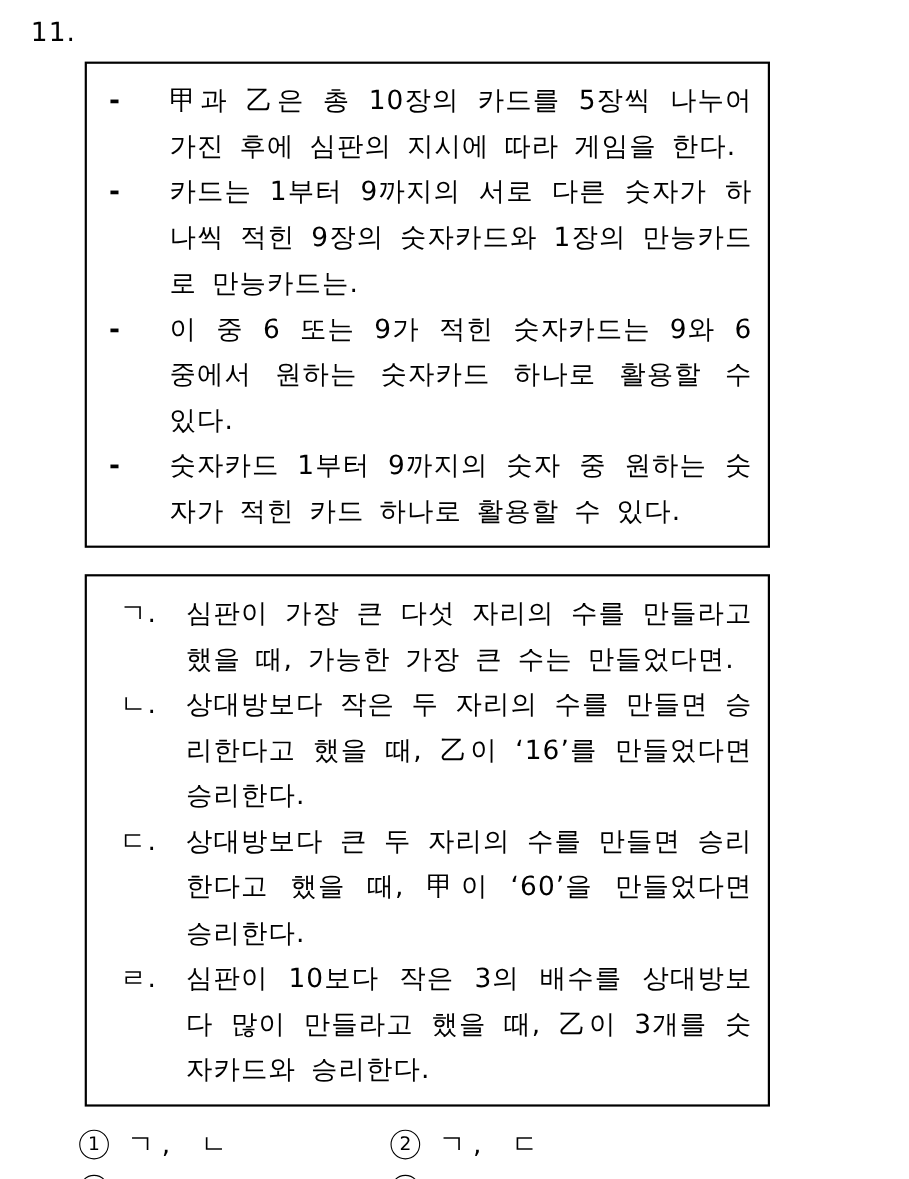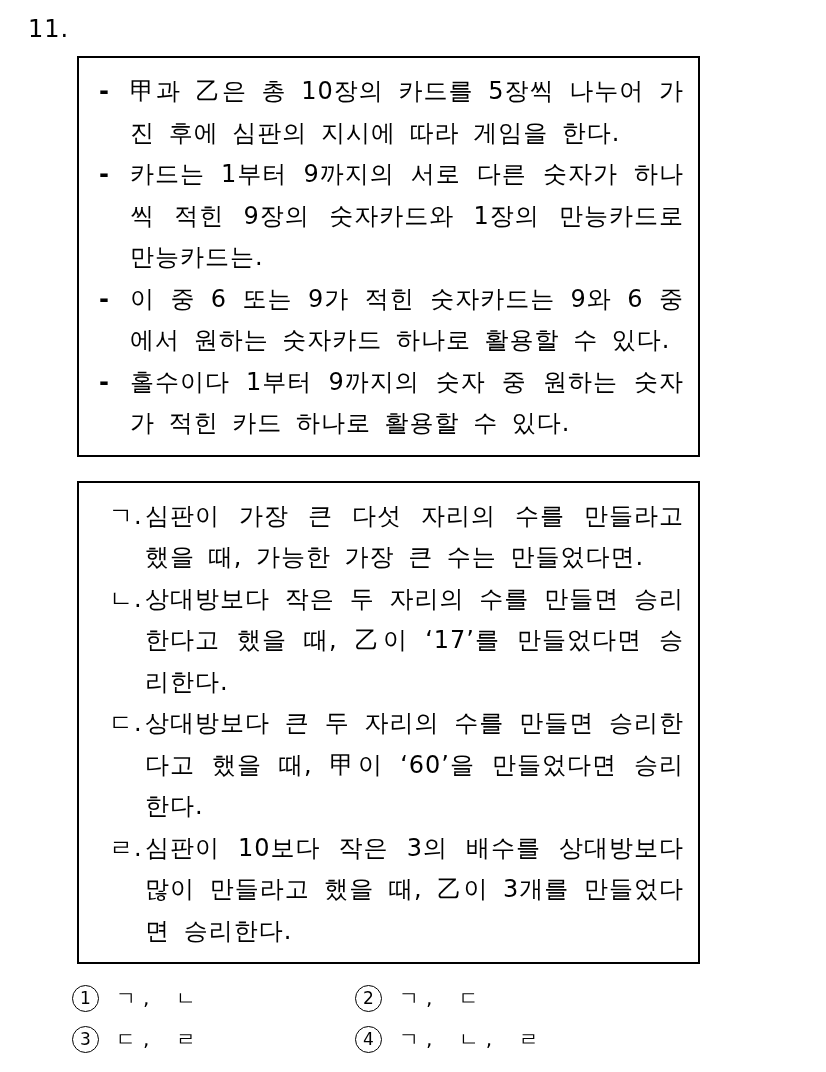--- a/index.html
+++ b/index.html
@@ -65,20 +65,21 @@
   .passage-item .marker {
     flex: 0 0 31px;
     font-weight: bold;
   }
   .bogi-item .marker {
     flex: 0 0 36px;
   }
   .item-text {
     flex: 1;
     text-align: justify;
+    margin-left: 24px;
   }
 
   
   .options {
     margin-top: 21px;
     margin-left: 72px;
     width: 700px;
     display: grid;
     grid-template-columns: 283px 1fr;
     row-gap: 14px;
@@ -96,21 +97,21 @@
     height: 27px;
     border: 1.5px solid #000000;
     border-radius: 50%;
     display: inline-flex;
     align-items: center;
     justify-content: center;
     font-size: 17px;
     line-height: 1;
   }
   .option-label {
-    font-size: 20px;
+    font-size: 24px;
     letter-spacing: 7px;
     word-spacing: 6px;
     white-space: nowrap;
     text-align: center;
   }
 </style>
 </head>
 <body>
 
 <div class="page">
@@ -127,40 +128,40 @@
     <div class="passage-item">
       <span class="marker">-</span>
       <span class="item-text">카드는 1부터 9까지의 서로 다른 숫자가 하나씩 적힌 9장의 숫자카드와 1장의 만능카드로 만능카드는.</span>
     </div>
     <div class="passage-item">
       <span class="marker">-</span>
       <span class="item-text">이 중 6 또는 9가 적힌 숫자카드는 9와 6 중에서 원하는 숫자카드 하나로 활용할 수 있다.</span>
     </div>
     <div class="passage-item">
       <span class="marker">-</span>
-      <span class="item-text">홀수이다 1부터 9까지의 숫자 중 원하는 숫자가 적힌 카드 하나로 활용할 수 있다.</span>
+      <span class="item-text">숫자카드 1부터 9까지의 숫자 중 원하는 숫자가 적힌 카드 하나로 활용할 수 있다.</span>
     </div>
   </div>
 
   <div class="rule-box box-bogi">
     <div class="bogi-item">
       <span class="marker">ㄱ.</span>
       <span class="item-text">심판이 가장 큰 다섯 자리의 수를 만들라고 했을 때, 가능한 가장 큰 수는 만들었다면.</span>
     </div>
     <div class="bogi-item">
       <span class="marker">ㄴ.</span>
-      <span class="item-text">상대방보다 작은 두 자리의 수를 만들면 승리한다고 했을 때, 乙이 ‘17’를 만들었다면 승리한다.</span>
+      <span class="item-text">상대방보다 작은 두 자리의 수를 만들면 승리한다고 했을 때, 乙이 ‘16’를 만들었다면 승리한다.</span>
     </div>
     <div class="bogi-item">
       <span class="marker">ㄷ.</span>
       <span class="item-text">상대방보다 큰 두 자리의 수를 만들면 승리한다고 했을 때, 甲이 ‘60’을 만들었다면 승리한다.</span>
     </div>
     <div class="bogi-item">
       <span class="marker">ㄹ.</span>
-      <span class="item-text">심판이 10보다 작은 3의 배수를 상대방보다 많이 만들라고 했을 때, 乙이 3개를 만들었다면 승리한다.</span>
+      <span class="item-text">심판이 10보다 작은 3의 배수를 상대방보다 많이 만들라고 했을 때, 乙이 3개를 숫자카드와 승리한다.</span>
     </div>
   </div>
 
   <div class="options">
     <div class="option">
       <span class="option-circle">1</span>
       <span class="option-label">ㄱ, ㄴ</span>
     </div>
     <div class="option">
       <span class="option-circle">2</span>

